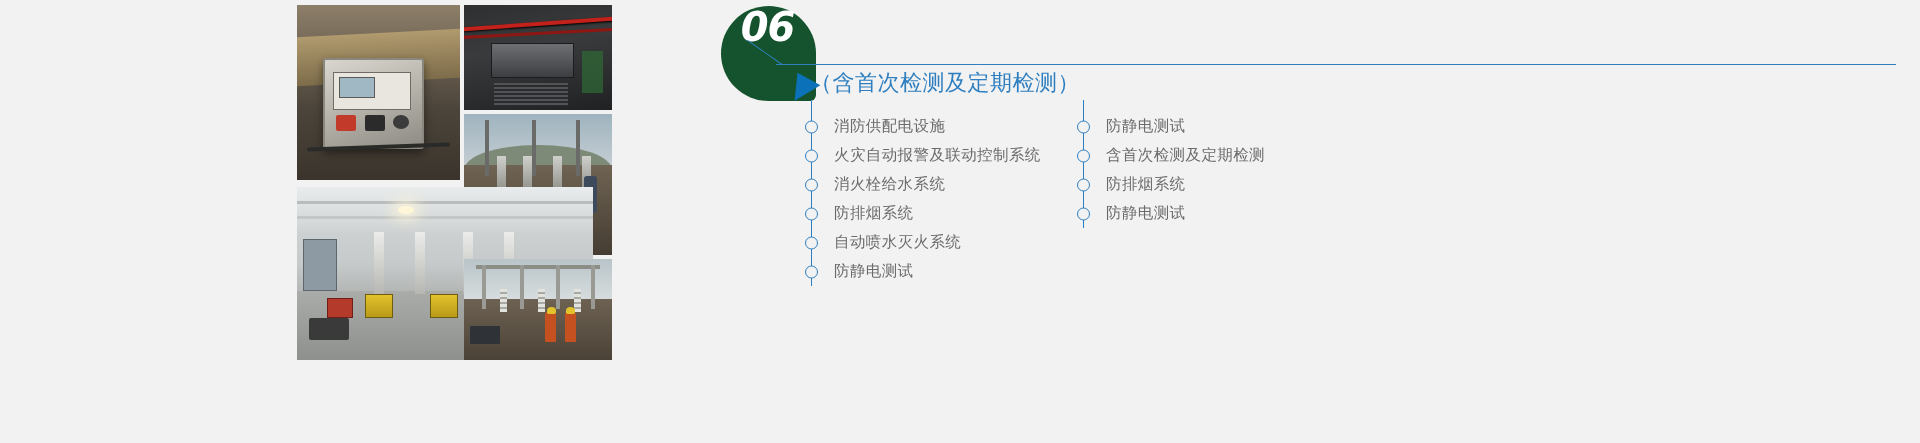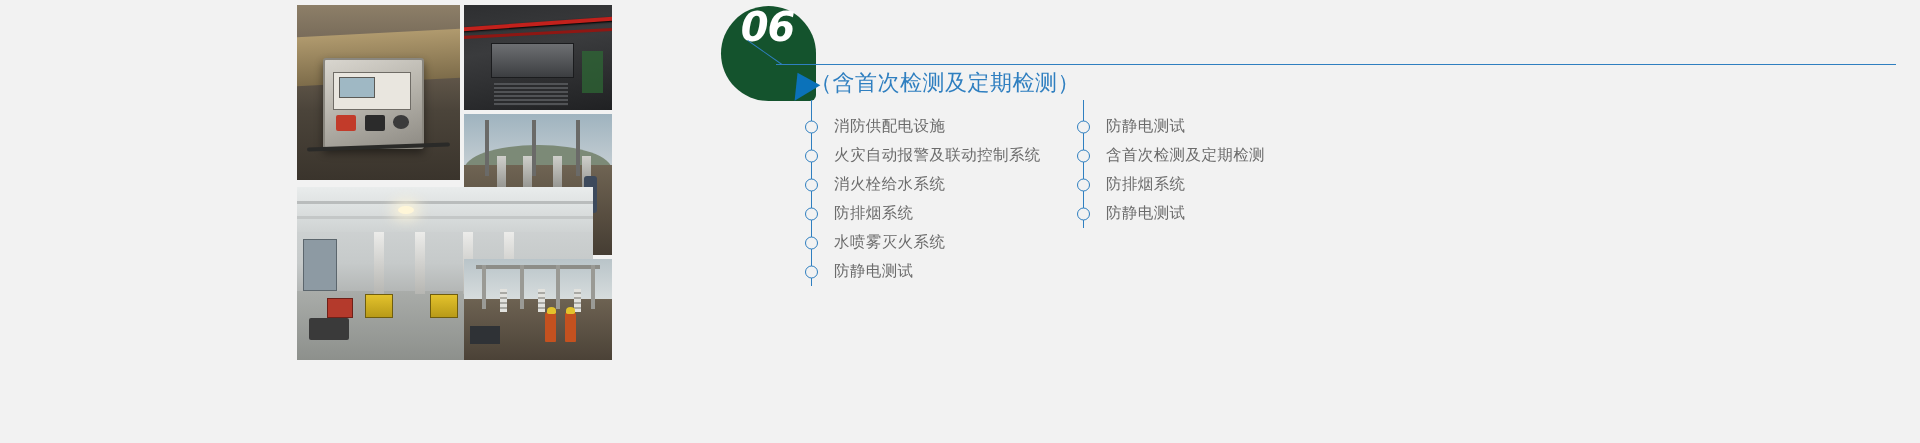--- a/index.html
+++ b/index.html
@@ -332,21 +332,21 @@
           <div class="item">
             <span class="dot"></span>
             <span class="label">消火栓给水系统</span>
           </div>
           <div class="item">
             <span class="dot"></span>
             <span class="label">防排烟系统</span>
           </div>
           <div class="item">
             <span class="dot"></span>
-            <span class="label">水喷雾灭火系统</span>
+            <span class="label">自动喷水灭火系统</span>
           </div>
           <div class="item">
             <span class="dot"></span>
             <span class="label">防静电测试</span>
           </div>
         </div>
       </div>
 
       <div class="col col-right">
         <div class="axis"></div>

